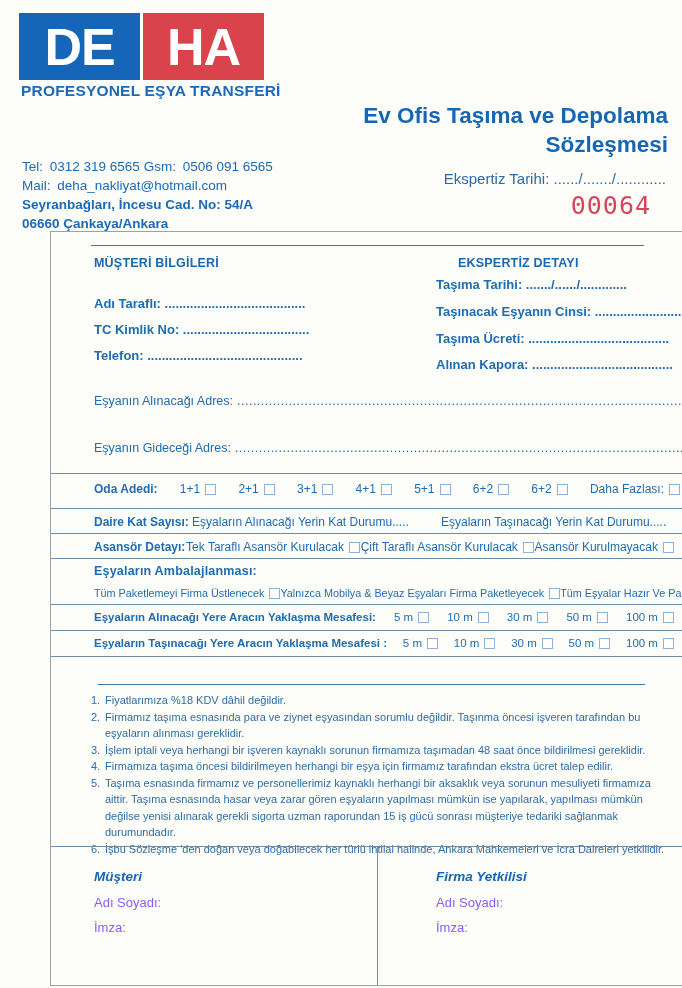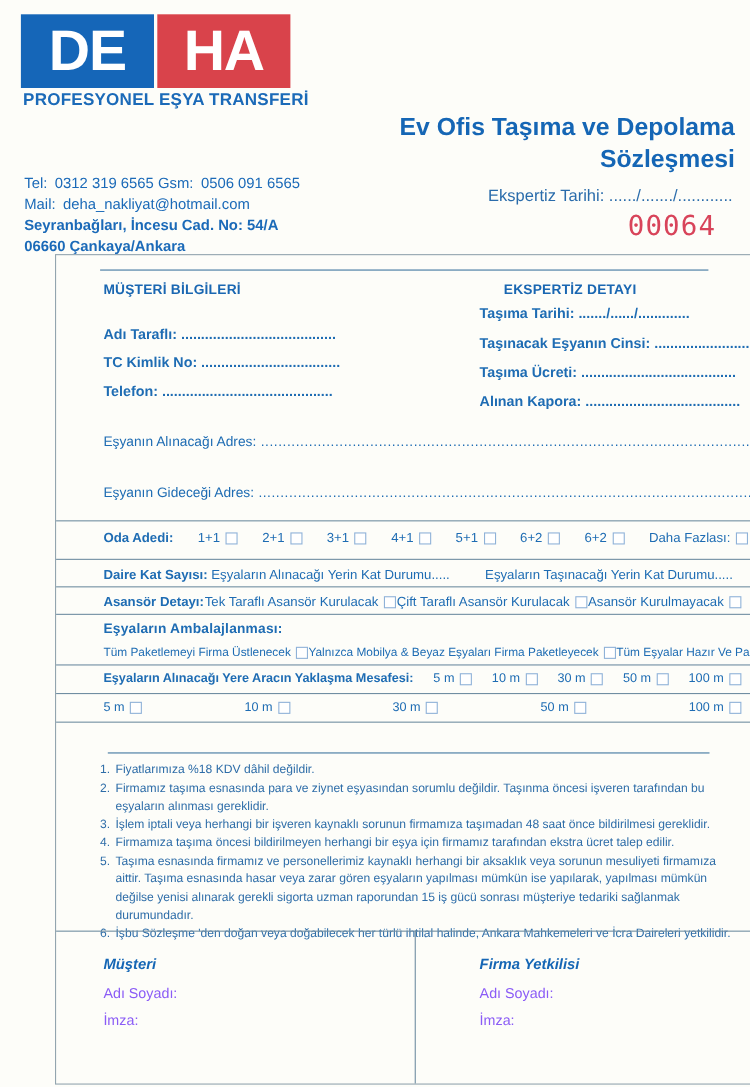--- a/index.html
+++ b/index.html
@@ -212,20 +212,21 @@
       </span>
     <span class="opt">
         <span>100 m</span>
         <span class="cb"></span>
       </span>
   </div>
 
   <div class="hline" style="top:398px;"></div>
 
   <div class="row" style="left:43px;right:28px;top:405px;font-size:11.5px;justify-content:space-between;">
+    <span class="blbl">Eşyaların Taşınacağı Yere Aracın Yaklaşma Mesafesi :</span>
     <span class="opt">
         <span>5 m</span>
         <span class="cb"></span>
       </span>
     <span class="opt">
         <span>10 m</span>
         <span class="cb"></span>
       </span>
     <span class="opt">
         <span>30 m</span>

